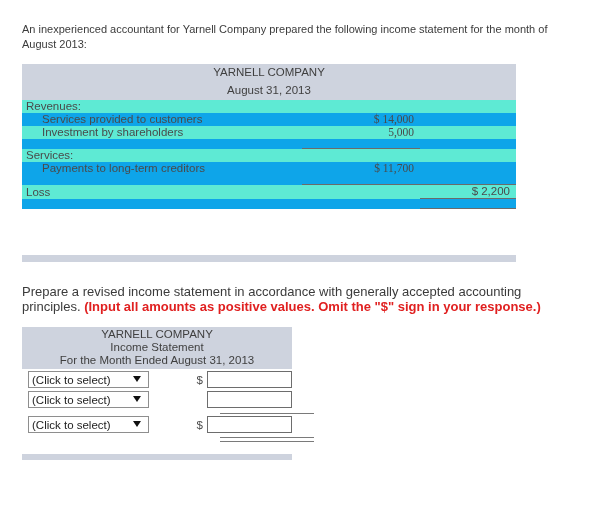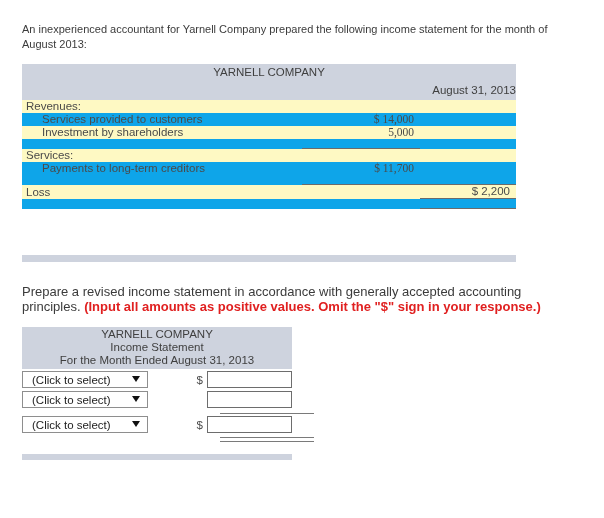--- a/index.html
+++ b/index.html
@@ -46,24 +46,24 @@
     white-space: nowrap;
   }
   .gs-title-cell {
     background: #ced3de;
     text-align: center;
     height: 16px !important;
     line-height: 16px !important;
     font-size: 11.5px;
     color: #3f3f3f;
   }
-  .gs-title-cell.second { padding-bottom: 2px !important; height:18px !important;text-align:right; }
+  .gs-title-cell.second { padding-bottom: 2px !important; height:18px !important; }
 
   tr.shade td { background: #0ea5e9; }
-  tr.plain td { background: #fef9c3; }
+  tr.plain td { background: #5eead4; }
   tr.spacer td { height: 9px !important; line-height: 9px !important; }
 
   .lbl       { padding-left: 4px !important; }
   .lbl.ind   { padding-left: 20px !important; }
   .num {
     text-align: right;
     padding-right: 6px !important;
   }
   .col-a { width: 112px; font-family: Liberation Serif, serif; }
   .col-b { width: 90px; }
@@ -123,22 +123,23 @@
     width: 140px;
     height: 17px;
     box-sizing: border-box;
     border: 1px solid #8e8e8e;
     background: #ffffff;
     font-family: "Liberation Sans", sans-serif;
     font-size: 11.5px;
     color: #1c1c1c;
     display: flex;
     align-items: center;
-    padding-left: 9px;
+    padding-left: 3px;
     position: relative;
+    margin-left: 6px;
   }
   .sel .chev {
     position: absolute;
     right: 7px;
     top: 4px;
     width: 0; height: 0;
     border-left: 4.5px solid transparent;
     border-right: 4.5px solid transparent;
     border-top: 6px solid #111111;
   }

